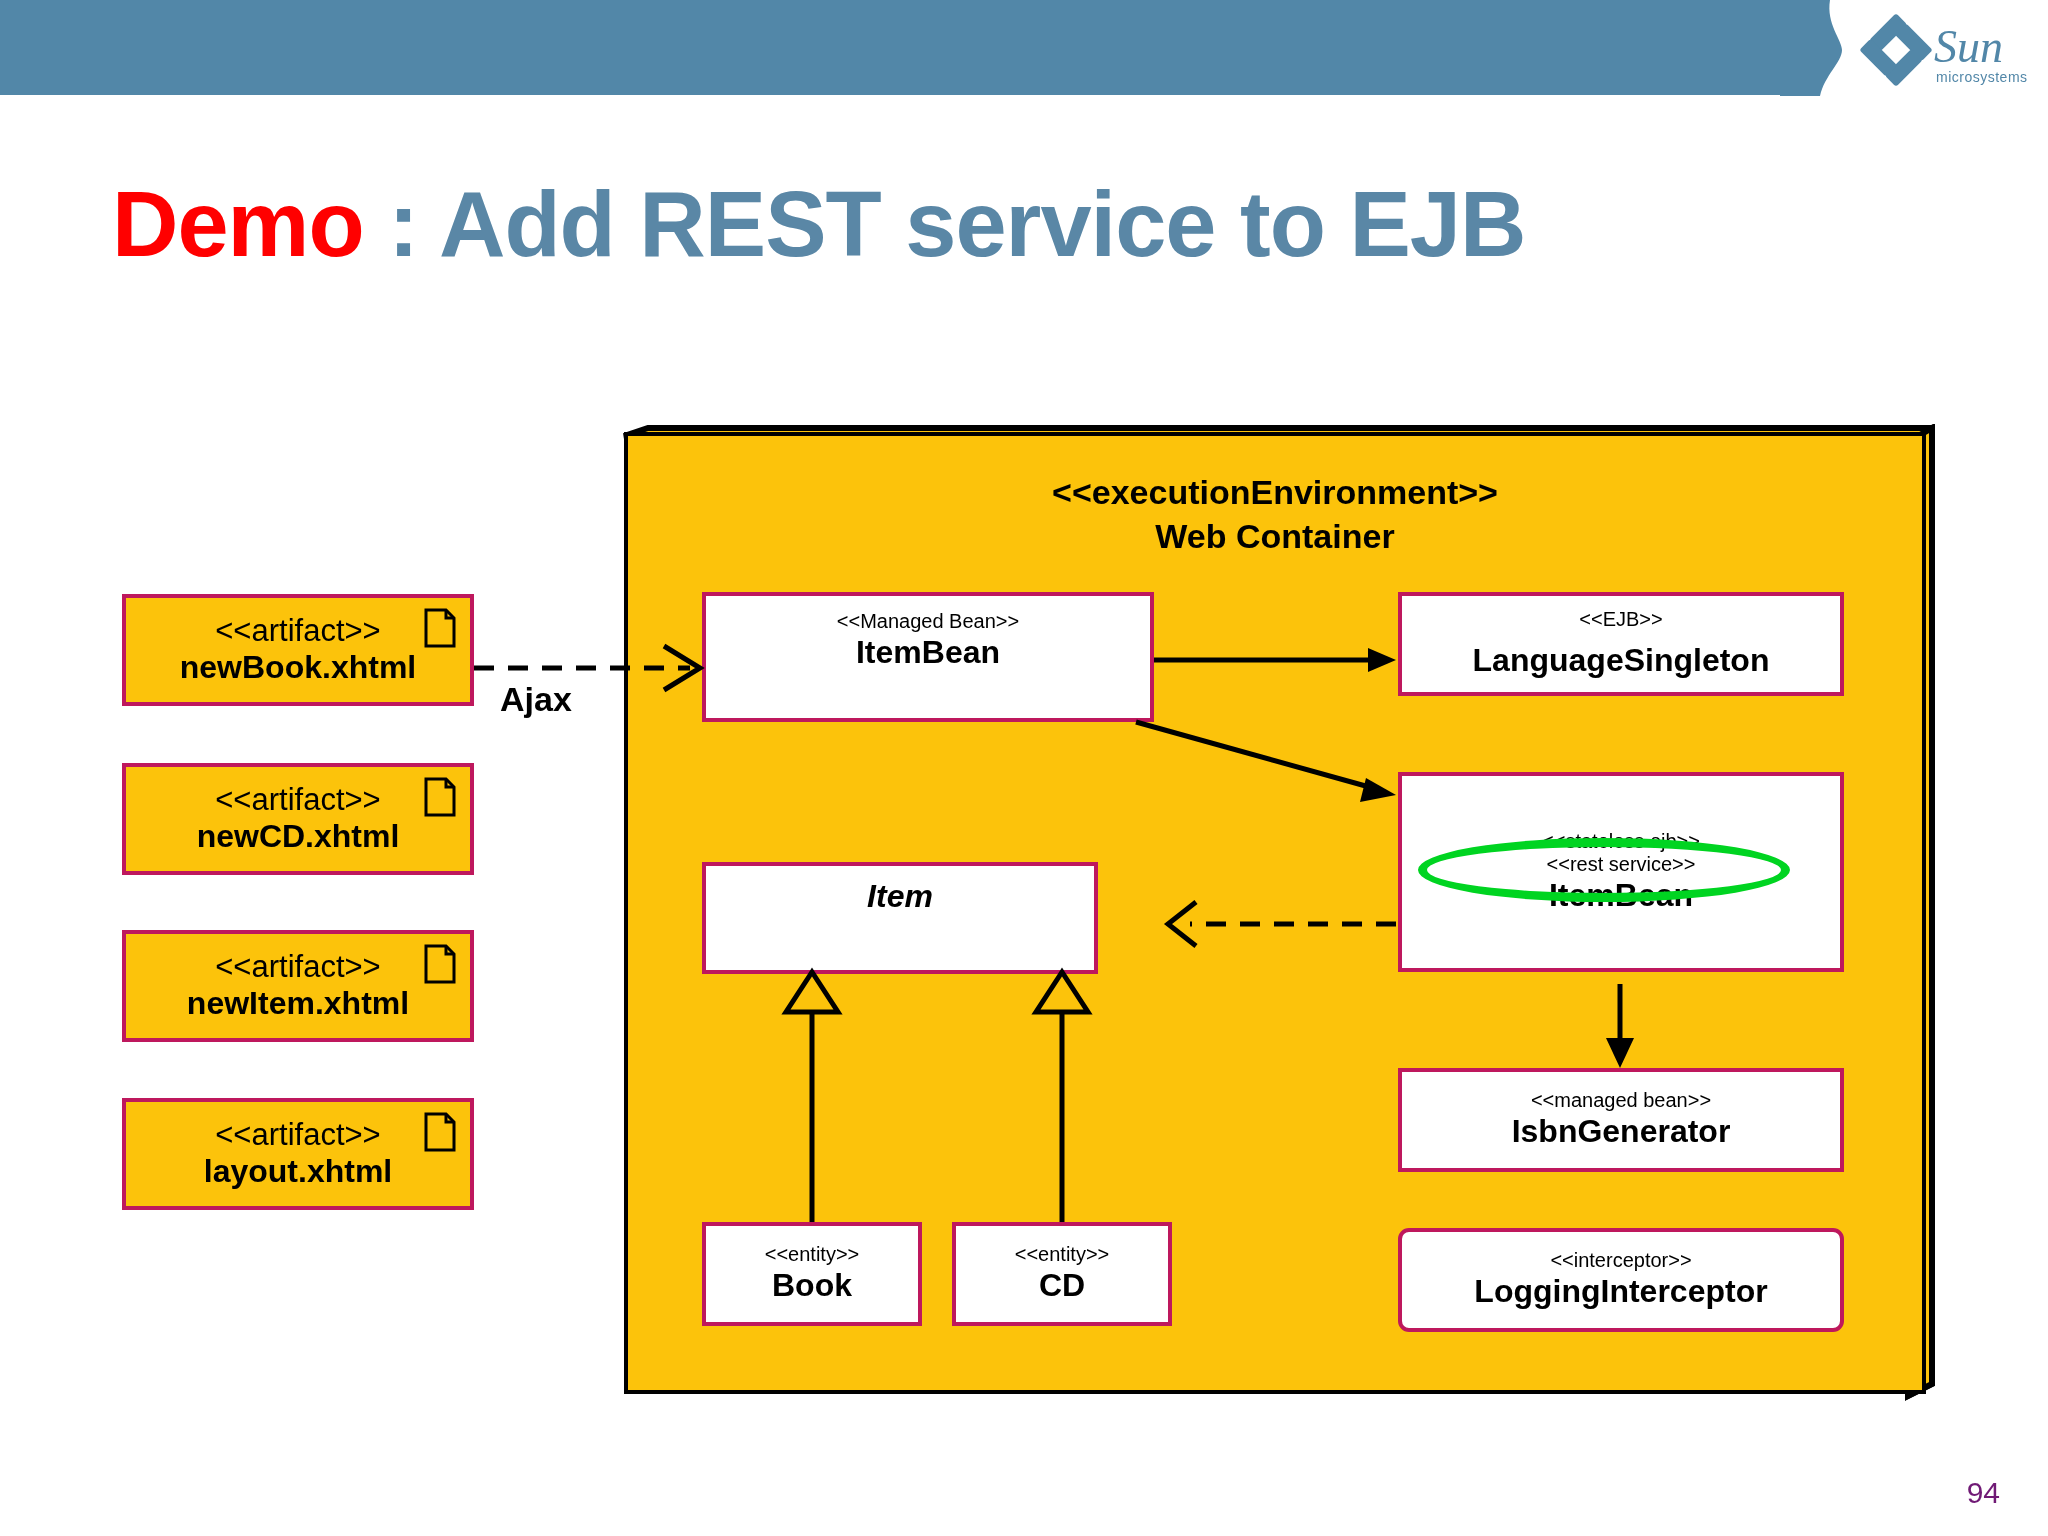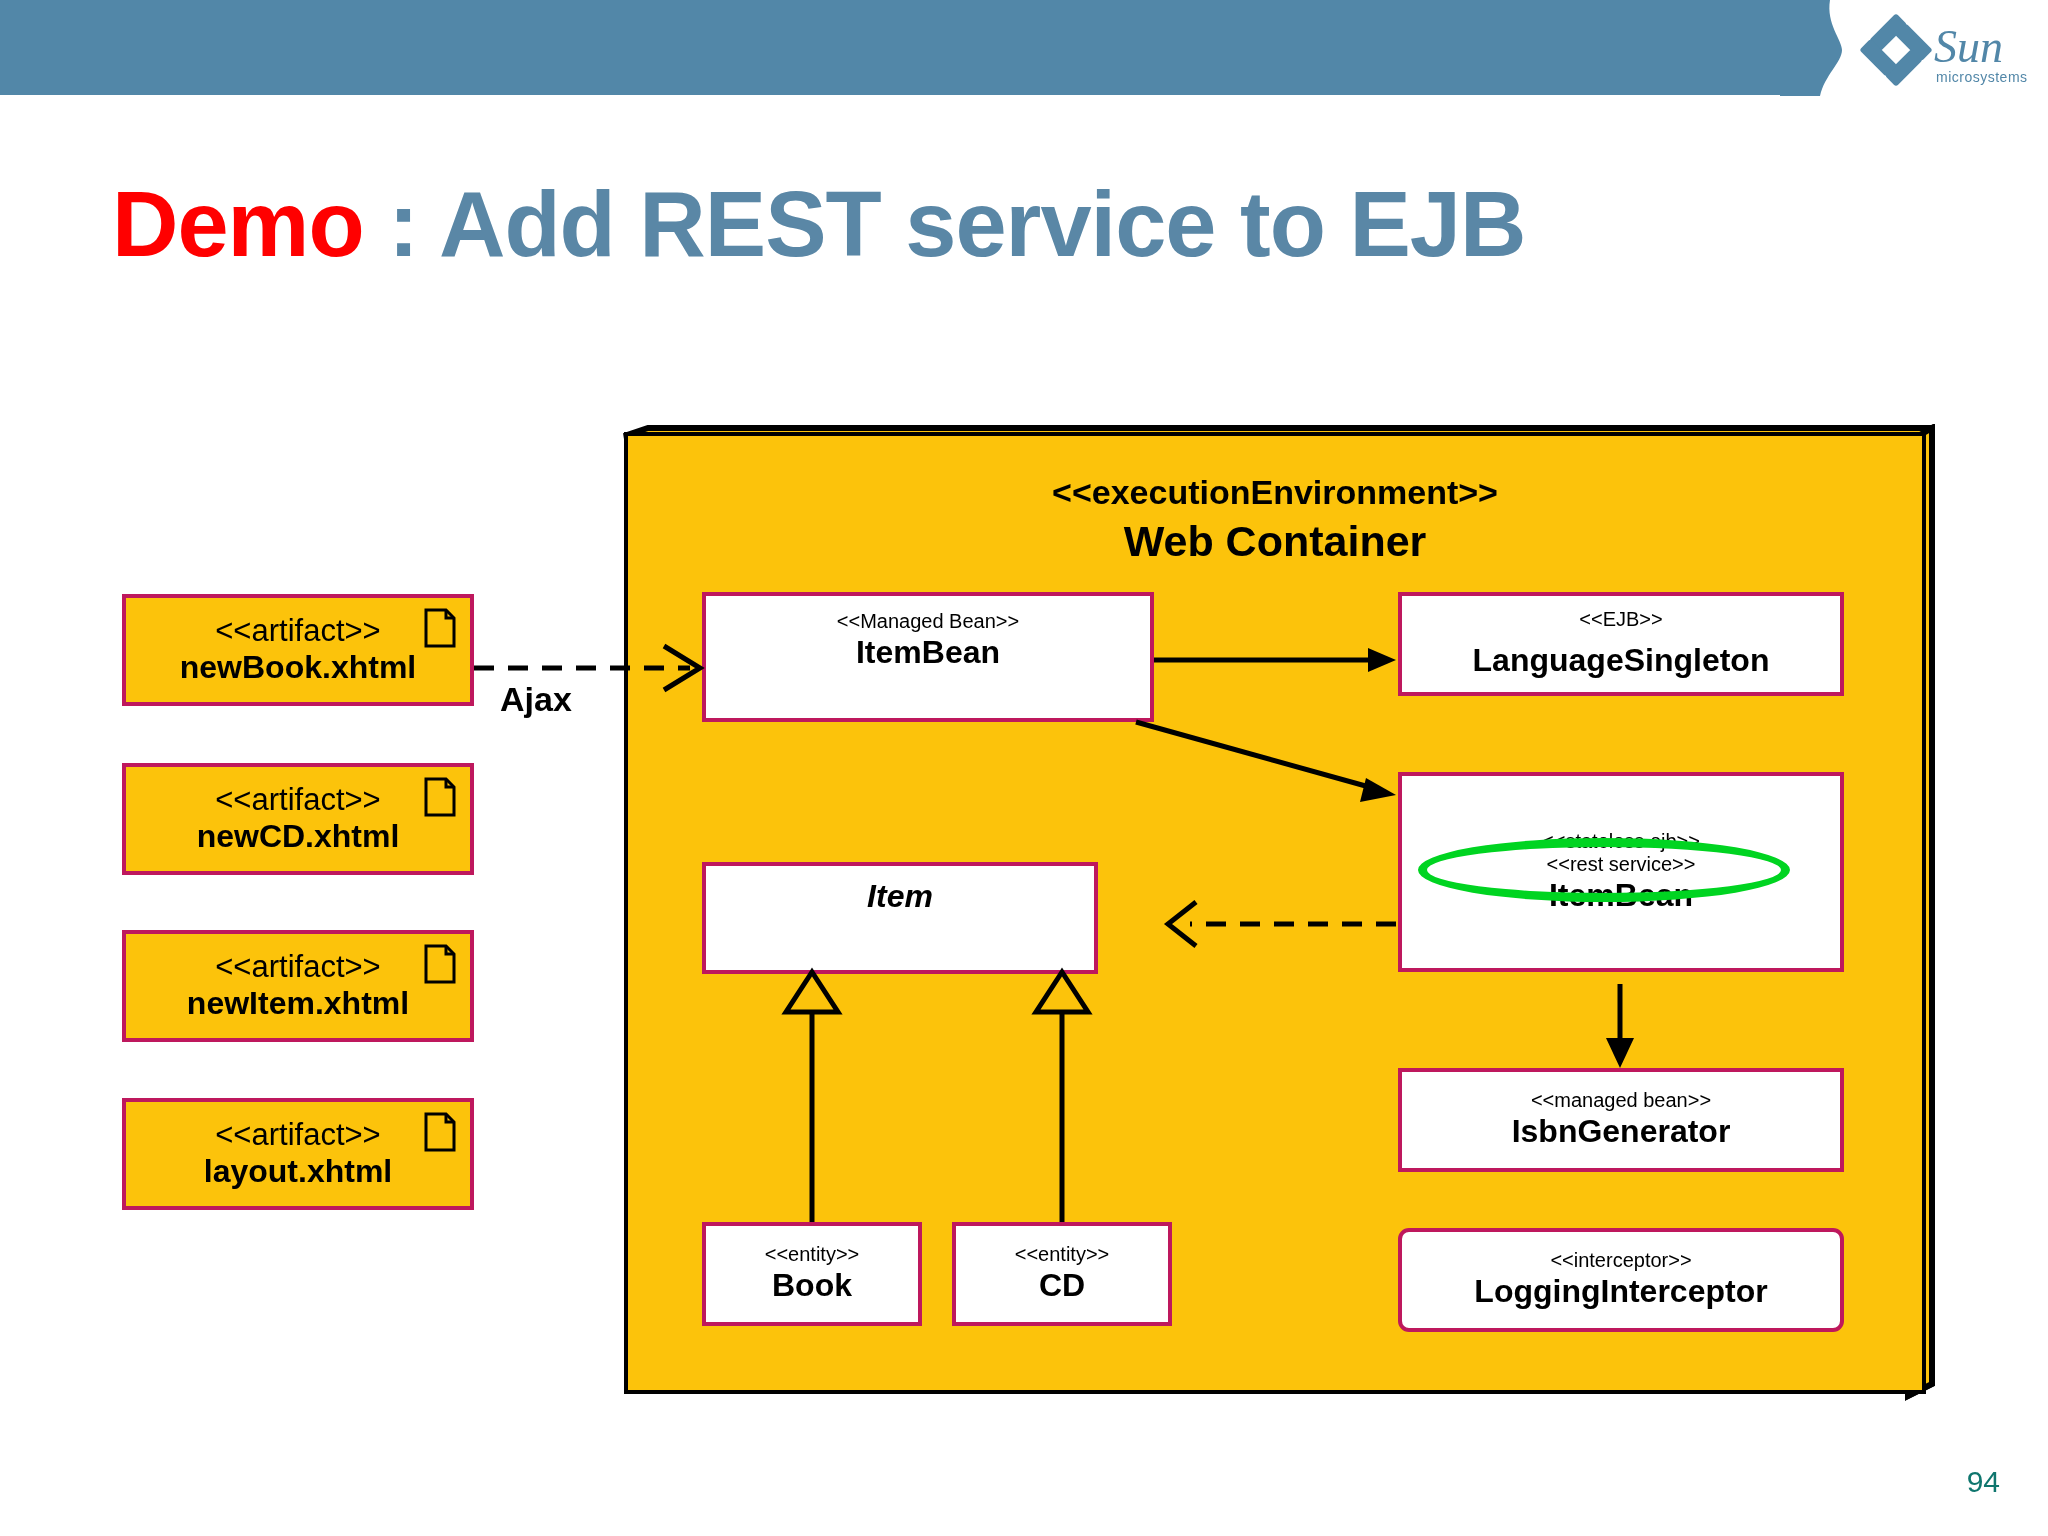--- a/index.html
+++ b/index.html
@@ -47,23 +47,23 @@
     line-height: 1;
   }
   .title-demo { color: #FF0000; }
   .title-colon { color: #5A87A6; }
   .title-rest  { color: #5A87A6; }
 
   
   #slide-number {
     position: absolute;
     right: 48px;
-    bottom: 37px;
+    bottom: 26px;
     font-size: 30px;
-    color: #0f766e;
+    color: #701a75;
   }
 
   
   #diagram {
     position: absolute;
     left: 0; top: 0;
     width: 2048px; height: 1536px;
   }
 
   
@@ -134,21 +134,21 @@
     left: 624px; top: 470px;
     width: 1302px;
     text-align: center;
     z-index: 3;
     color: #000;
   }
   #exec-node-label .stereo {
     font-size: 34px; font-weight: bold; line-height: 1.3;
   }
   #exec-node-label .name {
-    font-size: 43px; font-weight: bold; line-height: 1.3;
+    font-size: 34px; font-weight: bold; line-height: 1.3;
   }
 
   
   #connectors {
     position: absolute;
     left: 0; top: 0;
     width: 2048px; height: 1536px;
     z-index: 6;
     pointer-events: none;
   }

